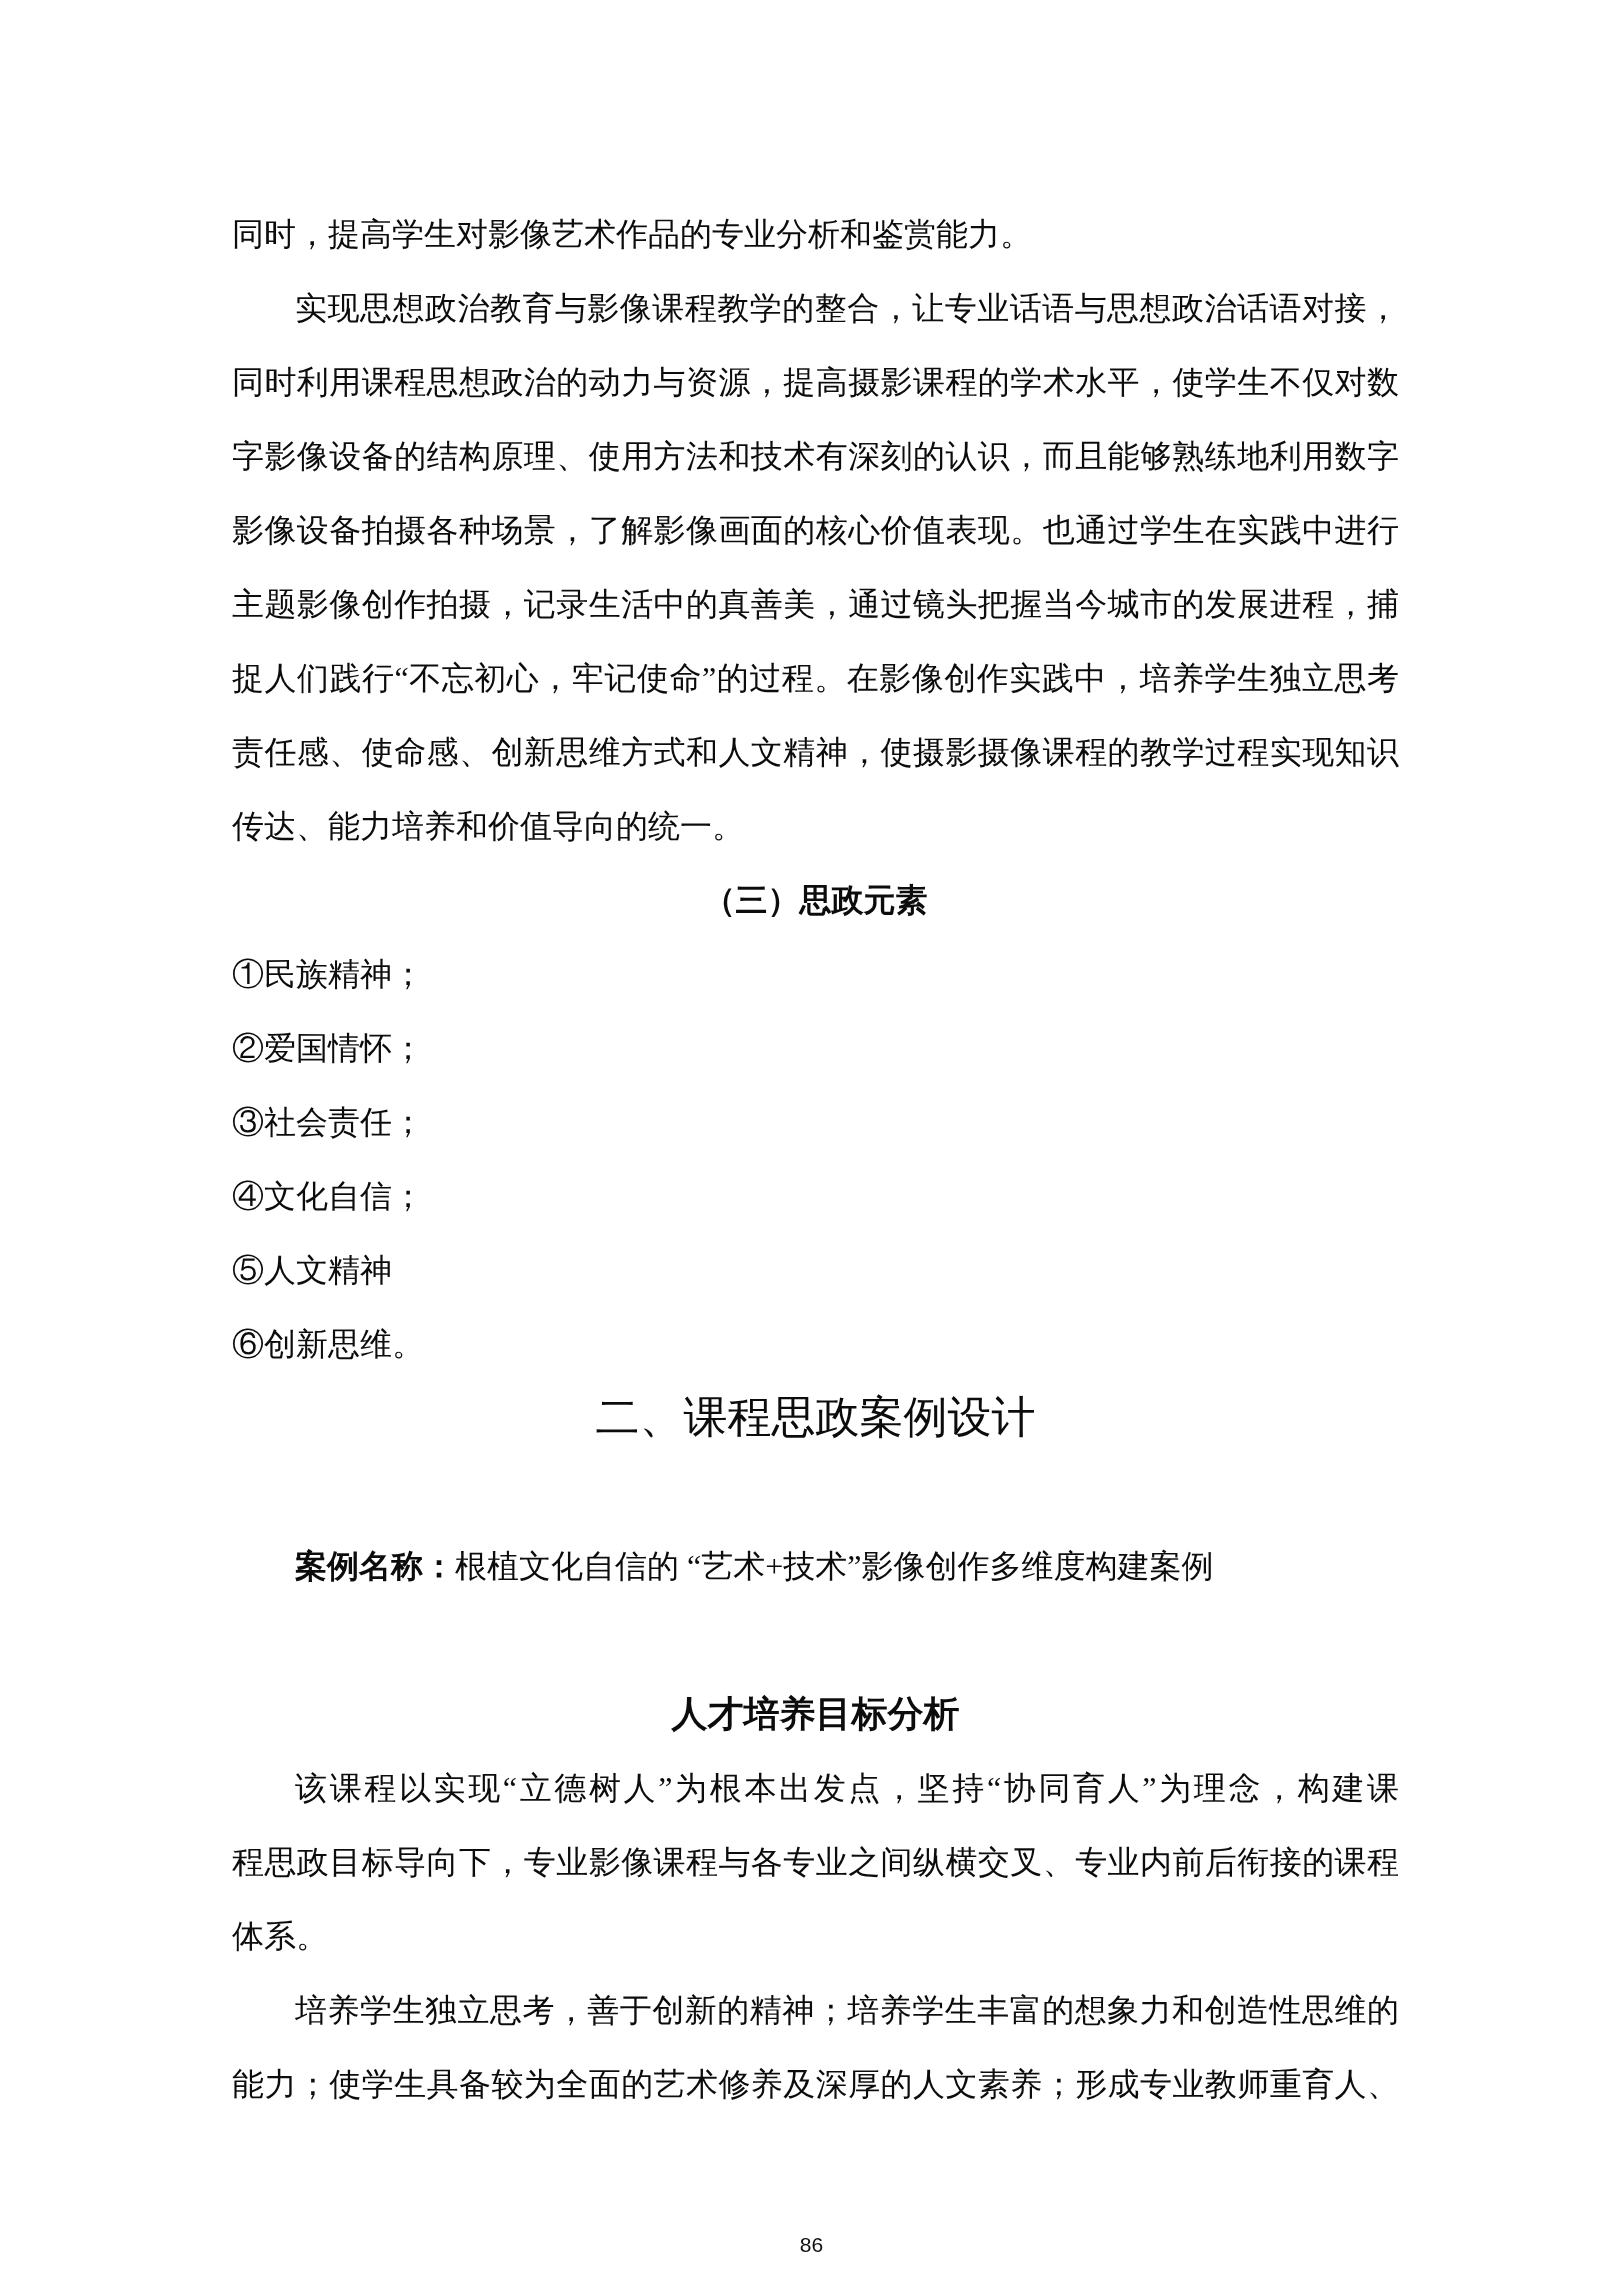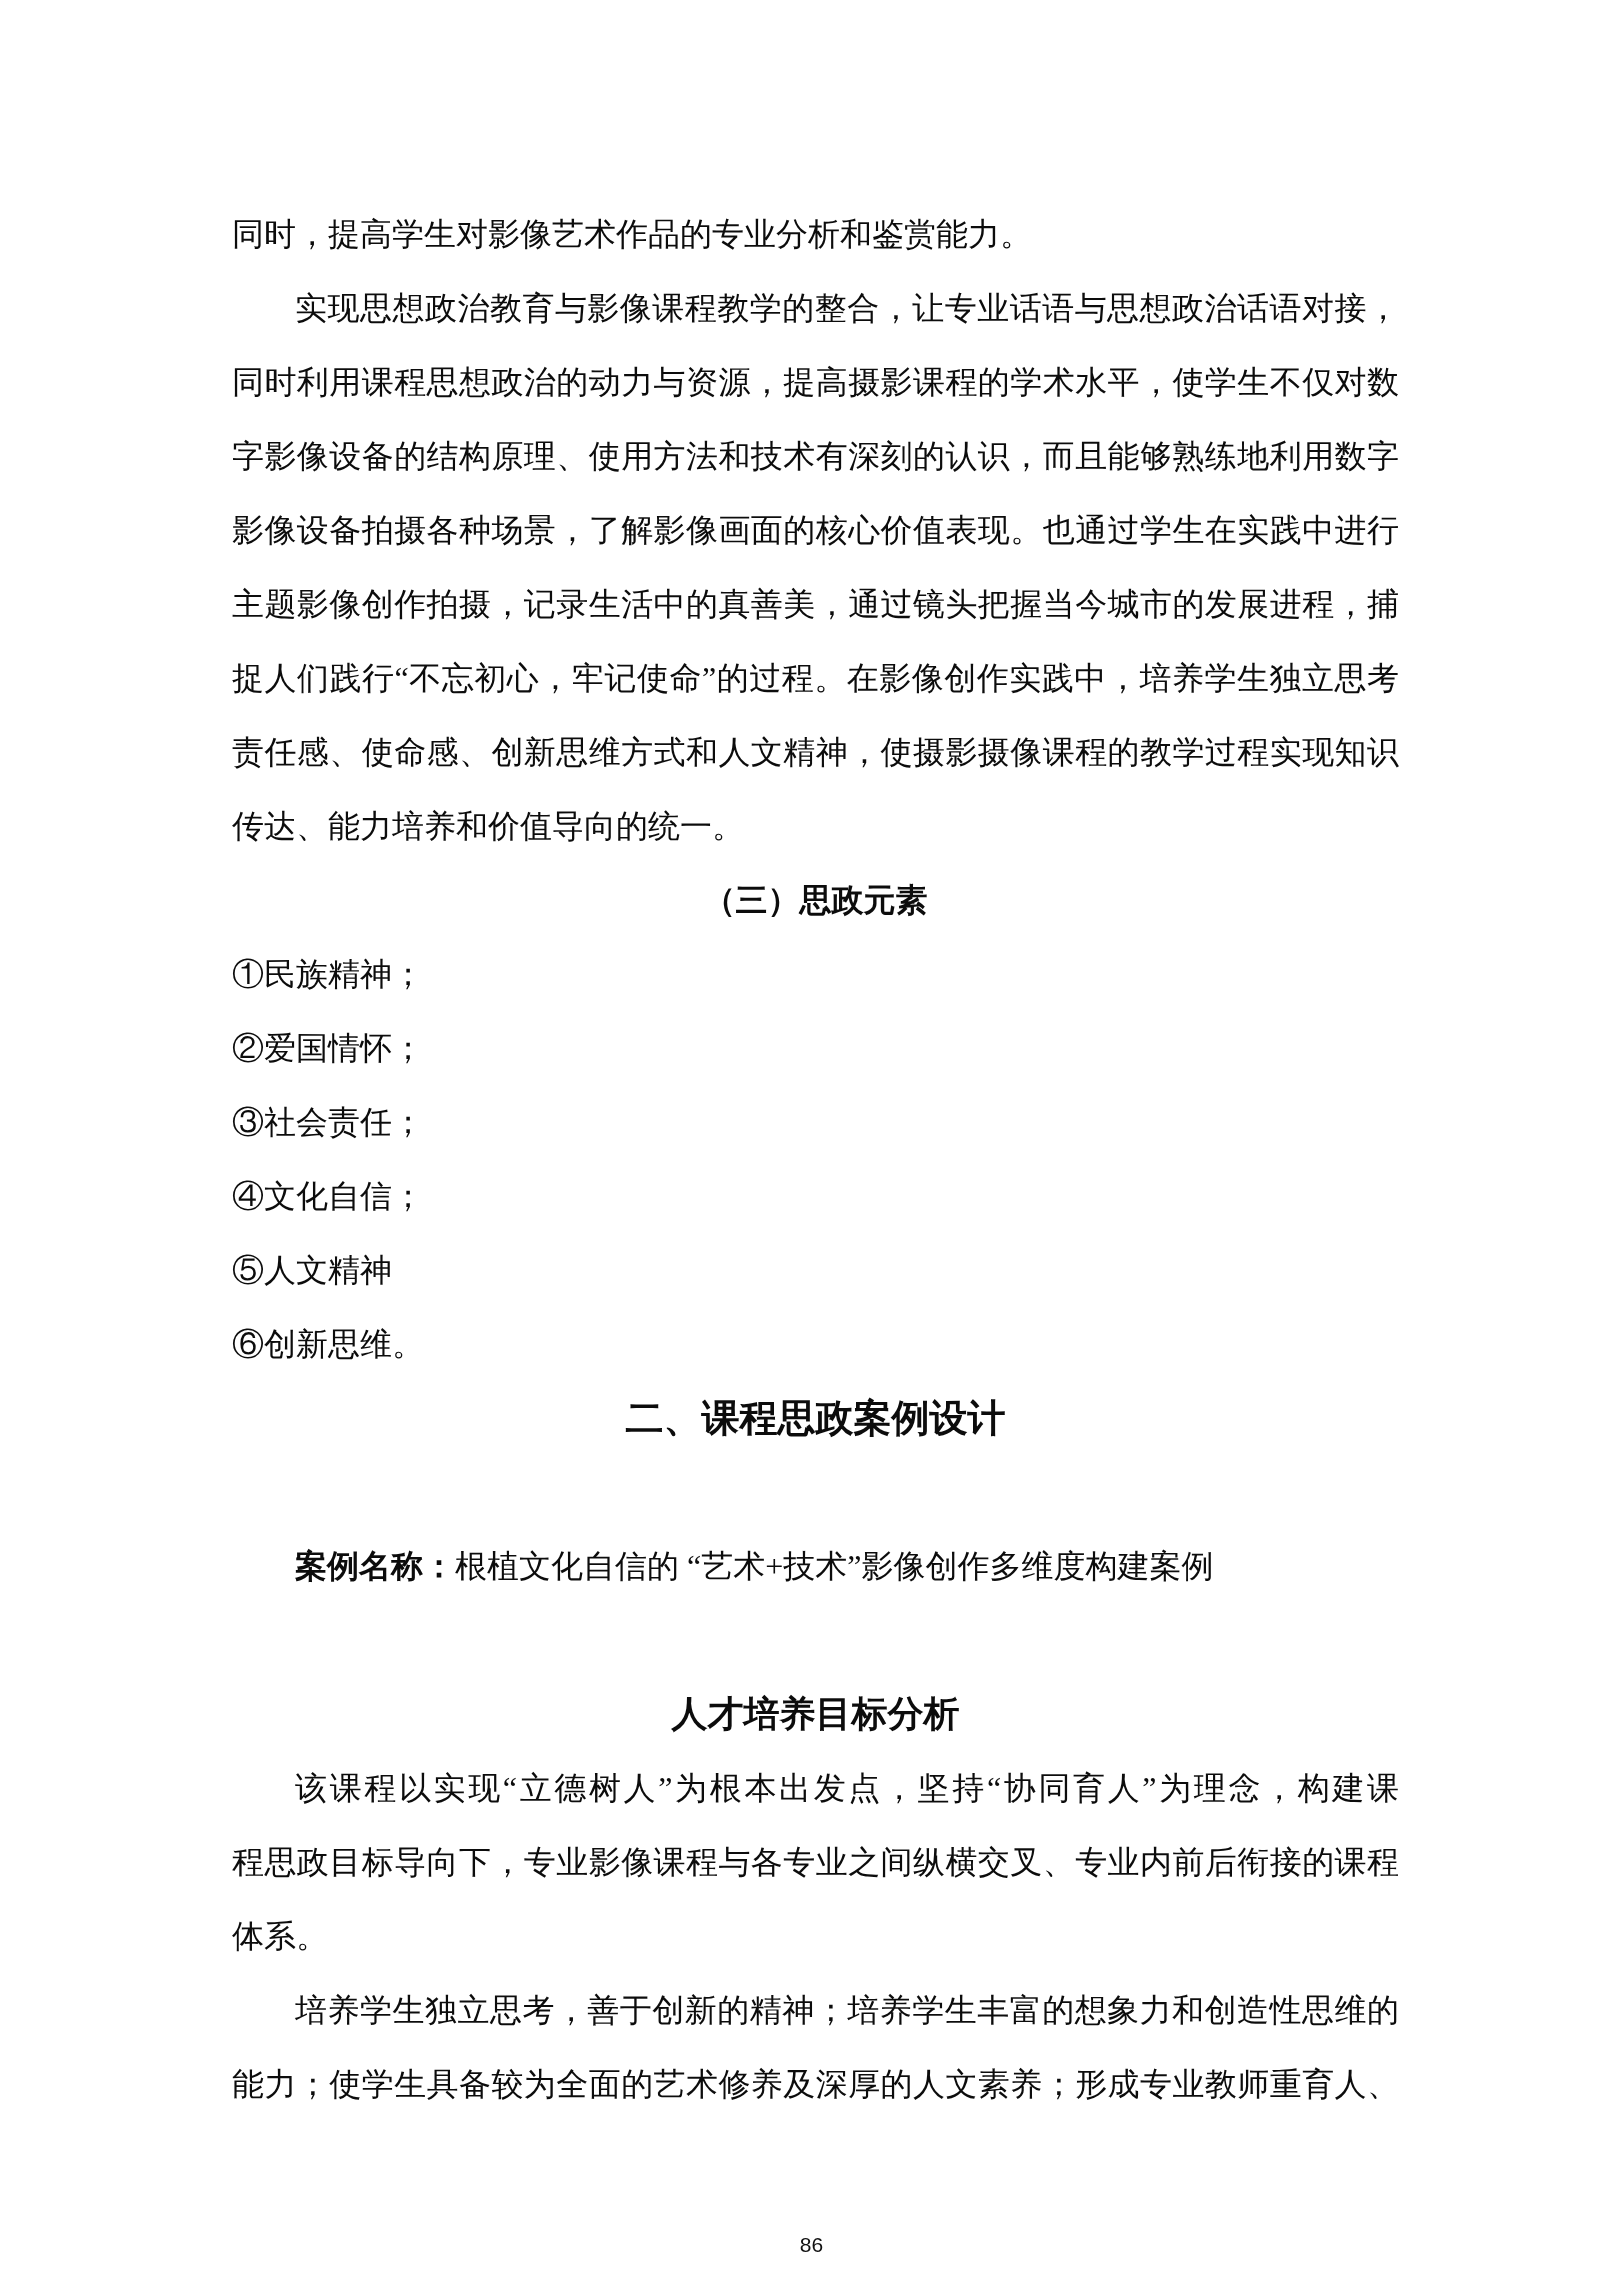--- a/index.html
+++ b/index.html
@@ -38,22 +38,22 @@
     padding-left: 63px;
   }
   .line.center {
     text-align: center;
     text-align-last: center;
   }
   .line.bold {
     font-weight: bold;
   }
   .line.title-large {
-    font-size: 38px;
-    font-weight: bold;
+    font-size: 44px;
+    font-weight: normal;
   }
   .line.title-mid {
     font-size: 36px;
     font-weight: bold;
   }
   .label-bold {
     font-weight: bold;
   }
   .footer {
     position: absolute;

